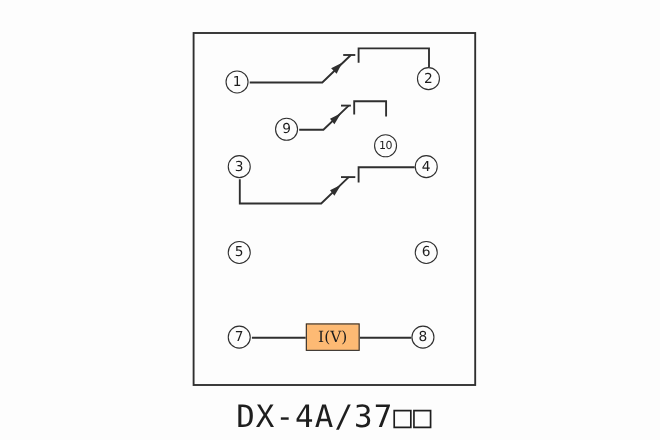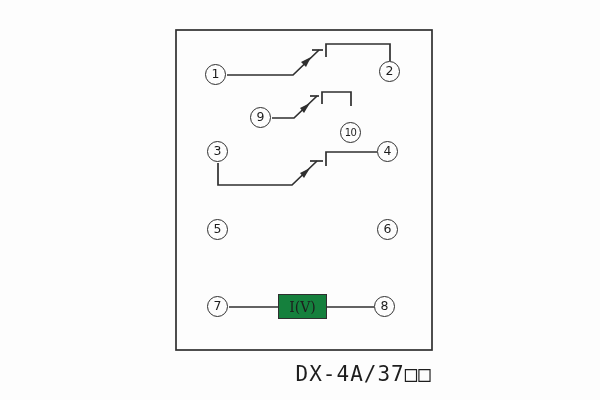--- a/index.html
+++ b/index.html
@@ -43,36 +43,36 @@
     margin-top: 16px;
   }
   .load-box {
     position: absolute;
     left: 278px;
     top: 294px;
     width: 49px;
     height: 25px;
     box-sizing: border-box;
     border: 1.6px solid #2f2f2f;
-    background: #15803d;
+    background: #fdba74;
     display: flex;
     align-items: center;
     justify-content: center;
     font-size: 14px;
     color: #1d1d1d;
     font-family: "DejaVu Serif", "Liberation Serif", serif;
   }
   .caption {
     position: absolute;
     left: 176px;
     top: 362px;
     width: 256px;
-    text-align: right;
+    text-align: center;
     font-family: "DejaVu Sans Mono", "Liberation Mono", monospace;
-    font-size: 21px;
+    font-size: 28px;
     letter-spacing: 1px;
     color: #1e1e1e;
     white-space: nowrap;
   }
 </style>
 </head>
 <body>
 
 <div class="stage">
 

